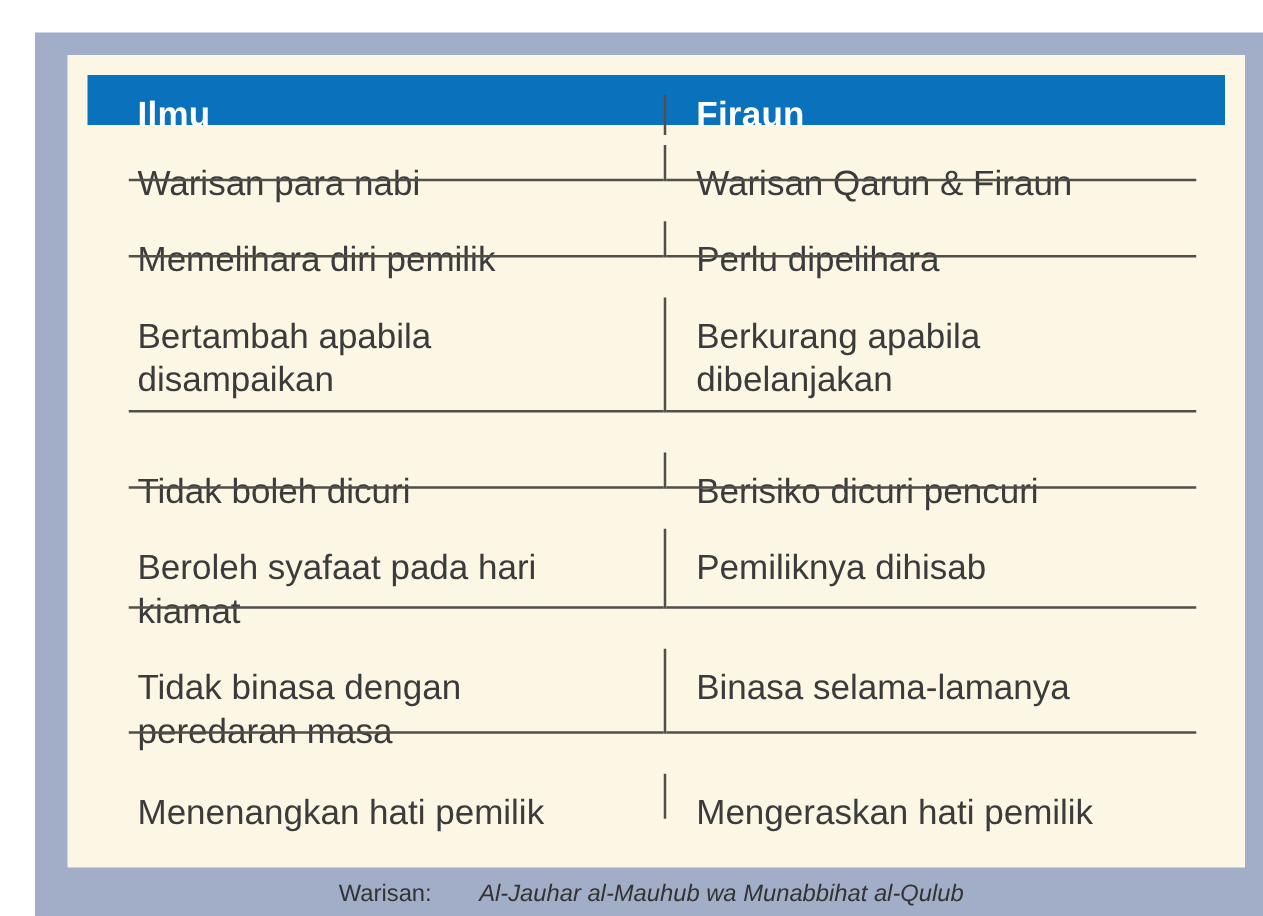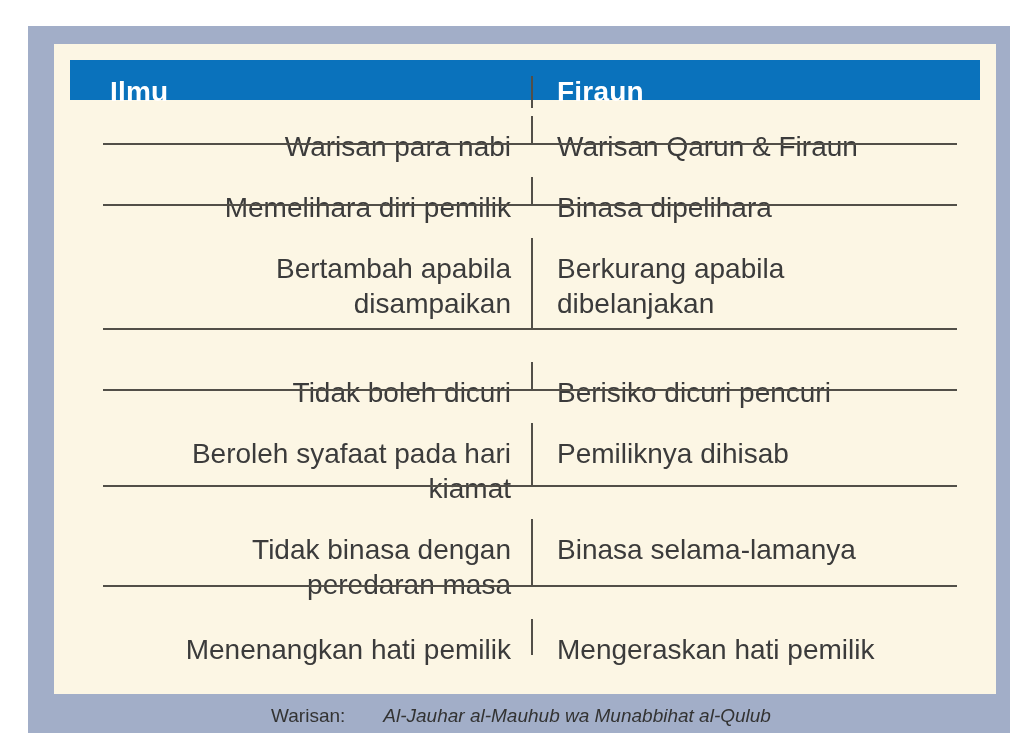--- a/index.html
+++ b/index.html
@@ -40,21 +40,21 @@
   .hcell.col-right { flex: 1; }
   .row { display: flex; }
   .cell {
     position: relative;
     padding: 13px 20px 0 24px;
     font-size: 28px;
     line-height: 35px;
     color: #3b3b3b;
     white-space: pre-line;
   }
-  .cell.col-left  { width: 447px; border-right: 2px solid #524f48; text-align: right; }
+  .cell.col-left  { width: 447px; border-right: 2px solid #524f48; }
   .cell.col-right { flex: 1; border-radius: 10px; }
   .row:not(:last-child) .cell::after {
     content: "";
     position: absolute;
     bottom: 0;
     height: 2px;
     background: #524f48;
   }
   .row:not(:last-child) .cell.col-left::after  { left: 17px; right: 0; }
   .row:not(:last-child) .cell.col-right::after { left: 0; right: 7px; }
@@ -82,21 +82,21 @@
       <div class="hcell col-right">Firaun</div>
     </div>
 
     <div class="row" style="height:61px">
       <div class="cell col-left">Warisan para nabi</div>
       <div class="cell col-right">Warisan Qarun &amp; Firaun</div>
     </div>
 
     <div class="row" style="height:61px">
       <div class="cell col-left">Memelihara diri pemilik</div>
-      <div class="cell col-right">Binasa dipelihara</div>
+      <div class="cell col-right">Perlu dipelihara</div>
     </div>
 
 
     <div class="row" style="height:124px">
       <div class="cell col-left">Bertambah apabila
 disampaikan</div>
       <div class="cell col-right">Berkurang apabila
 dibelanjakan</div>
     </div>
 

